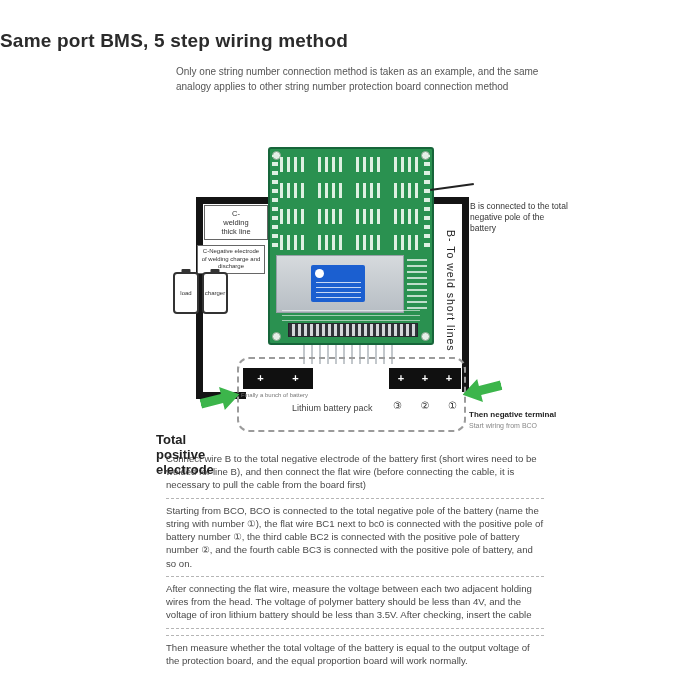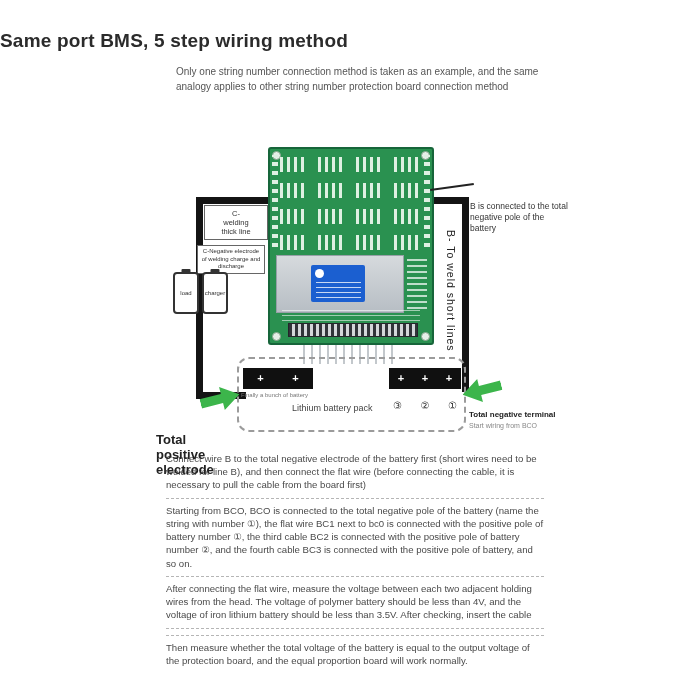--- a/index.html
+++ b/index.html
@@ -175,21 +175,21 @@
   <div class="nums">
     <span>③</span>
     <span>②</span>
     <span>①</span>
   </div>
 
   <div class="arrow pt-right" style="left:200px;top:386px;"></div>
   <div class="arrow pt-left" style="left:462px;top:377px;"></div>
 
   <div class="tp-label">Total positive electrode</div>
-  <div class="tn-label">Total negative terminal</div>
+  <div class="tn-label">Then negative terminal</div>
   <div class="tn-sub">Start wiring from BCO</div>
 
   <div class="steps">
     <p>Connect wire B to the total negative electrode of the battery first (short wires need to be welded for line B), and then connect the flat wire (before connecting the cable, it is necessary to pull the cable from the board first)</p>
     <div class="sep"></div>
     <p>Starting from BCO, BCO is connected to the total negative pole of the battery (name the string with number ①), the flat wire BC1 next to bc0 is connected with the positive pole of battery number ①, the third cable BC2 is connected with the positive pole of battery number ②, and the fourth cable BC3 is connected with the positive pole of battery, and so on.</p>
     <div class="sep"></div>
     <p>After connecting the flat wire, measure the voltage between each two adjacent holding wires from the head. The voltage of polymer battery should be less than 4V, and the voltage of iron lithium battery should be less than 3.5V. After checking, insert the cable</p>
     <div class="sep"></div>
     <div class="sep"></div>

